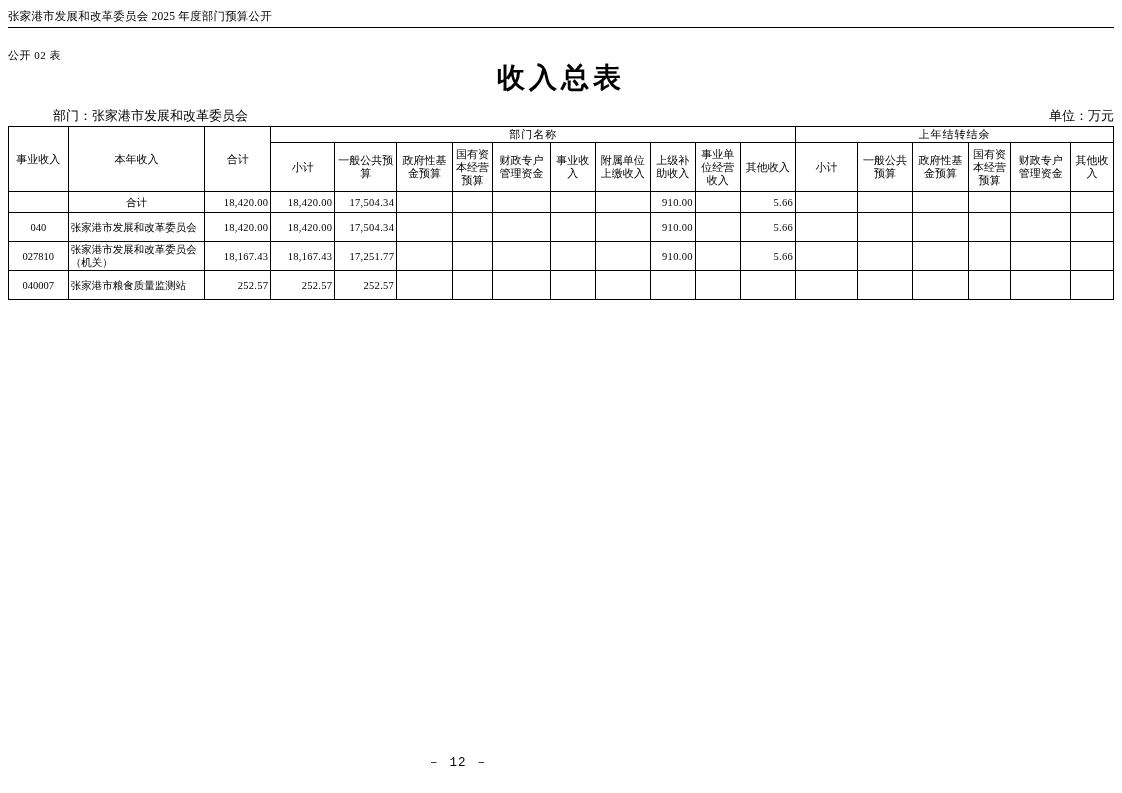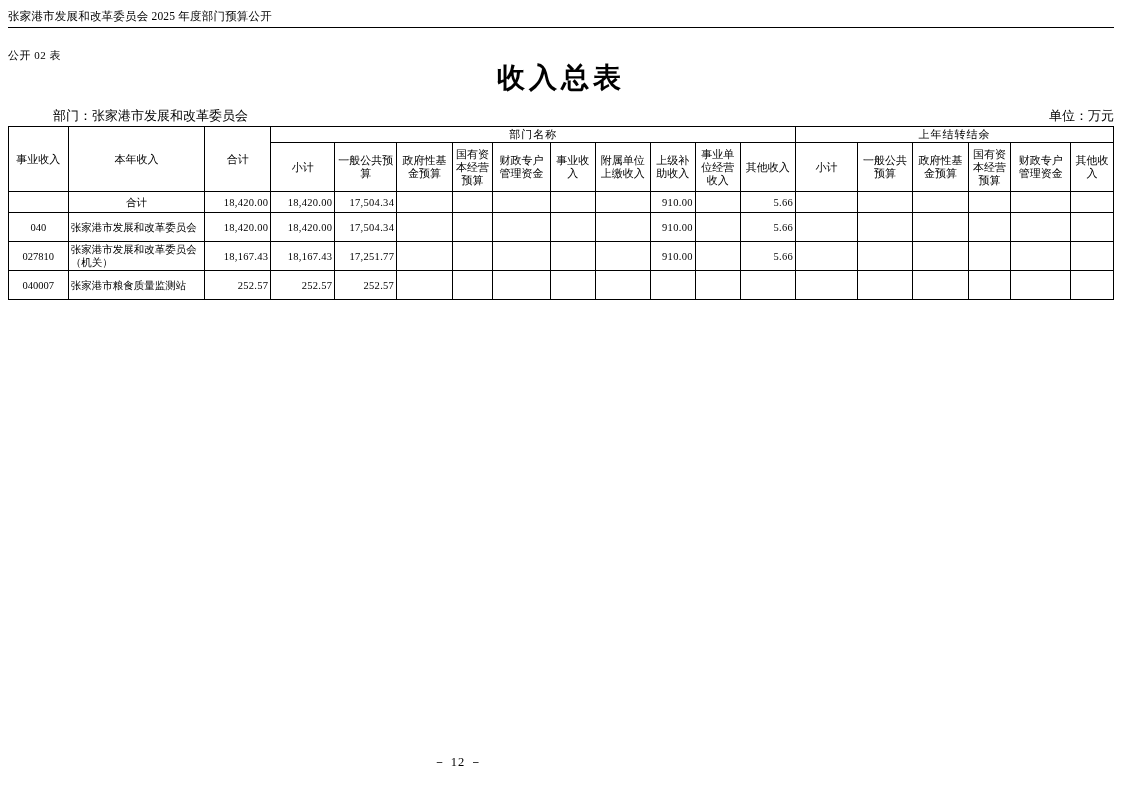--- a/index.html
+++ b/index.html
@@ -134,20 +134,21 @@
   }
   
   .page-number {
     position: absolute;
     bottom: 22px;
     left: 0;
     width: 916px;
     text-align: center;
     font-size: 12.5px;
     letter-spacing: 1px;
+    font-family: Liberation Mono, monospace;
   }
 </style>
 </head>
 <body>
 
 <div class="page">
 
   <div class="doc-header">张家港市发展和改革委员会 2025 年度部门预算公开</div>
   <div class="doc-header-rule"></div>
 

